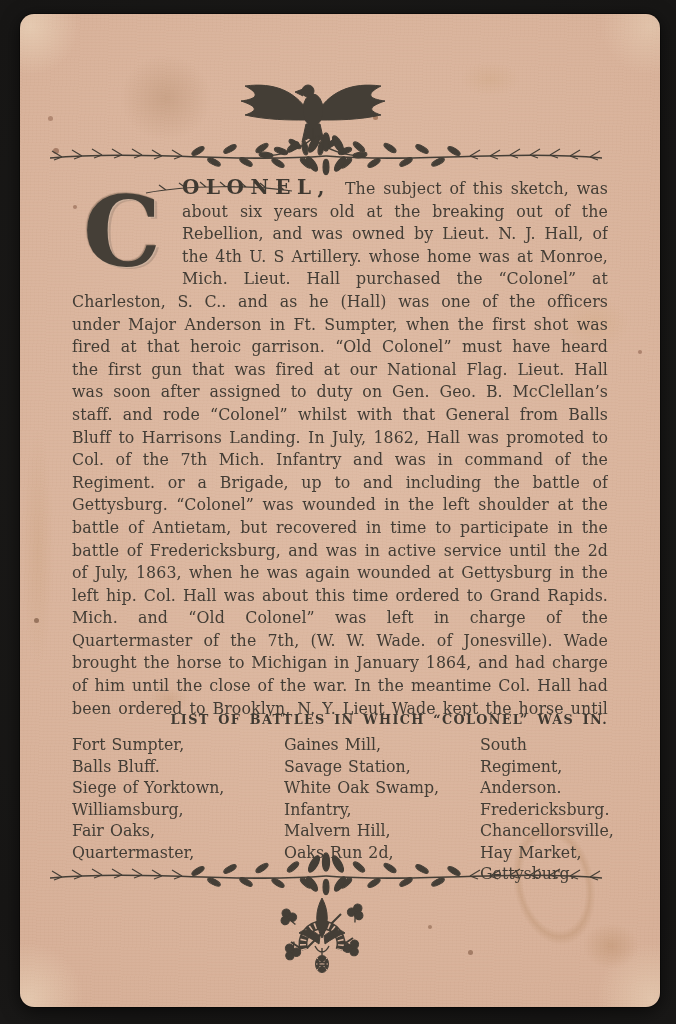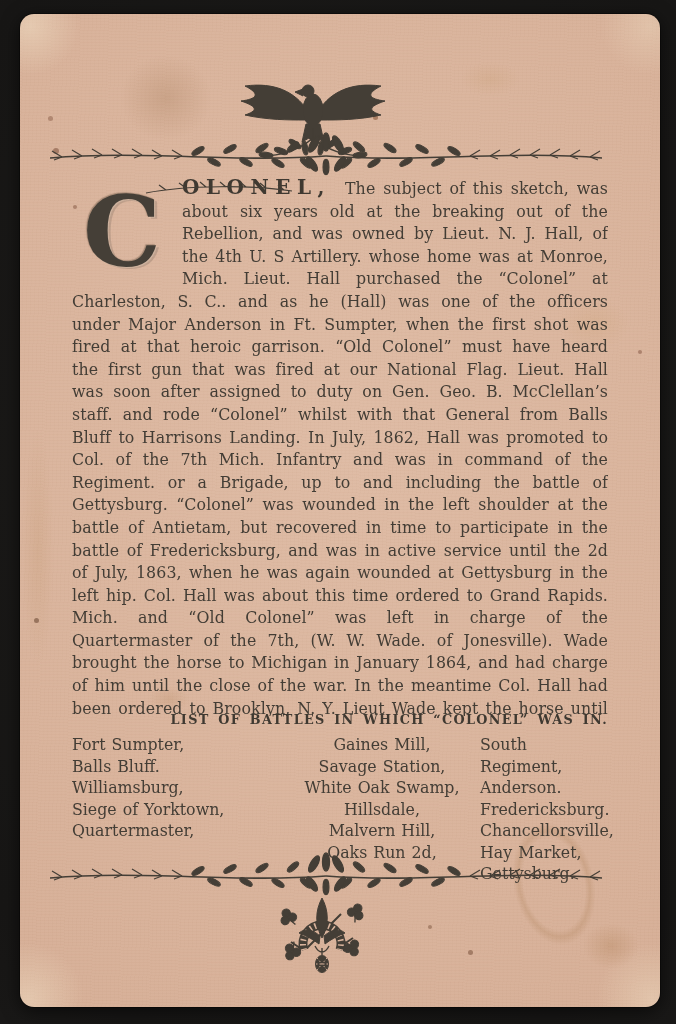--- a/index.html
+++ b/index.html
@@ -47,21 +47,21 @@
     color:#3f3931;
   }
   .battles{position:absolute;left:52px;top:698px;width:536px;color:#433d35;}
   .battles-heading{
     text-align:right;font-size:12.8px;font-weight:700;letter-spacing:1.3px;
     word-spacing:3px;color:#3f3931;
   }
   .battle-cols{display:flex;margin-top:7px;}
   .battle-col{font-size:15.8px;line-height:21.5px;word-spacing:1px;}
   .battle-col.c1{width:212px;}
-  .battle-col.c2{width:196px;text-align:center;}
+  .battle-col.c2{width:196px;}
   .battle-col.c3{width:128px;}
 </style>
 </head>
 <body>
 
 <div class="card">
 
   <div class="stain" style="left:100px;top:41px;width:92px;height:86px;background:radial-gradient(closest-side,rgba(146,102,64,.22),rgba(146,102,64,0));"></div>
   <div class="stain" style="left:33px;top:134px;width:6px;height:6px;background:rgba(104,58,38,.45);"></div>
   <div class="stain" style="left:53px;top:191px;width:4px;height:4px;background:rgba(104,58,38,.4);"></div>
@@ -132,29 +132,30 @@
     <div class="dropcap">C</div>
     <p class="body-text"><span class="leadin">OLONEL,</span><span>The subject of this sketch, was about six years old at the breaking out of the Rebellion, and was owned by Lieut. N. J. Hall, of the 4th U. S Artillery. whose home was at Monroe, Mich.  Lieut. Hall purchased the “Colonel” at Charleston, S. C.. and as he (Hall) was one of the officers under Major Anderson in Ft. Sumpter, when the first shot was fired at that heroic garrison. “Old Colonel” must have heard the first gun that was fired at our National Flag.  Lieut. Hall was soon after assigned to duty on Gen. Geo. B. McClellan’s staff. and rode “Colonel” whilst with that General from Balls Bluff to Harrisons Landing. In July, 1862, Hall was promoted to Col. of the 7th Mich. Infantry and was in command of the Regiment. or a Brigade, up to and including the battle of Gettysburg.  “Colonel” was wounded in the left shoulder at the battle of Antietam, but recovered in time to participate in the battle of Fredericksburg, and was in active service until the 2d of July, 1863, when he was again wounded at Gettysburg in the left hip.  Col. Hall was about this time ordered to Grand Rapids. Mich. and “Old Colonel” was left in charge of the Quartermaster of the 7th, (W. W. Wade. of Jonesville).  Wade brought the horse to Michigan in January 1864, and had charge of him until the close of the war.  In the meantime Col. Hall had been ordered to Brooklyn, N. Y.  Lieut Wade kept the horse until 1866 and wrote to Hall asking what he should do with him.  Hall instructed Wade to sell him, with the understanding that he (Hall) could buy him back at any time for the purchase price. Col  Hall died in 1878 and as nothing had been heard from his family or friends, the Hillsdale County Soldiers and Sailors Reunion Association bought “Colonel” in 1879 and have cared for him since.</span></p>
   </div>
 
   <div class="battles">
     <div class="battles-heading">LIST OF BATTLES IN WHICH “COLONEL” WAS IN.</div>
     <div class="battle-cols">
       <div class="battle-col c1">
         <div>Fort Sumpter,</div>
         <div>Balls Bluff.</div>
+        <div>Siege of Yorktown,</div>
         <div>Williamsburg,</div>
-        <div>Siege of Yorktown,</div>
+        <div>Fair Oaks,</div>
         <div>Quartermaster,</div>
       </div>
       <div class="battle-col c2">
         <div>Gaines Mill,</div>
         <div>Savage Station,</div>
         <div>White Oak Swamp,</div>
-        <div>Hillsdale,</div>
+        <div>Infantry,</div>
         <div>Malvern Hill,</div>
         <div>Oaks Run 2d,</div>
       </div>
       <div class="battle-col c3">
         <div>South Regiment,</div>
         <div>Anderson.</div>
         <div>Fredericksburg.</div>
         <div>Chancellorsville,</div>
         <div>Hay Market,</div>
         <div>Gettysburg.</div>

